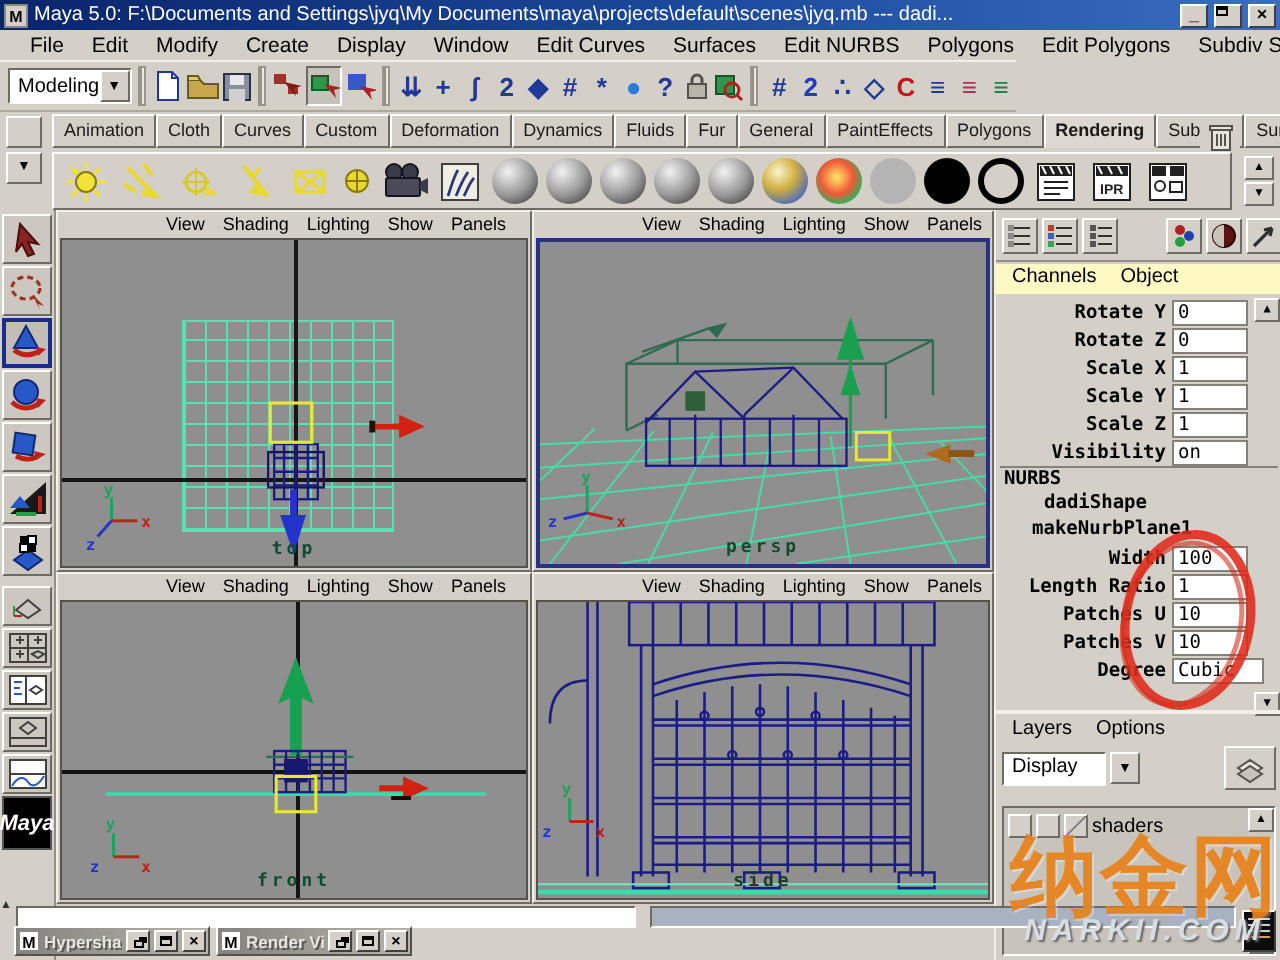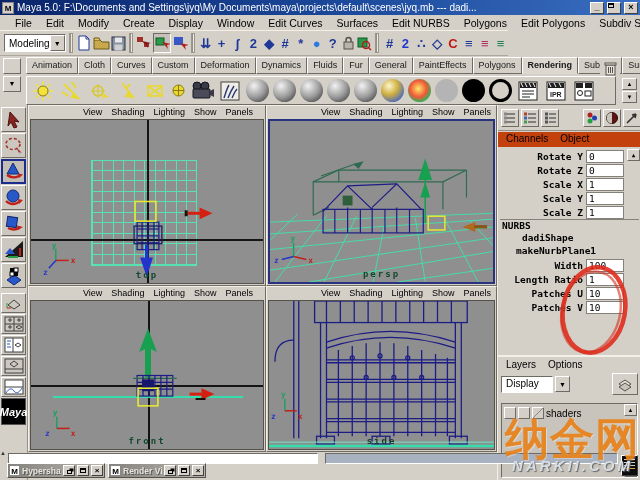--- a/index.html
+++ b/index.html
@@ -55,21 +55,21 @@
 .vp-side{left:266px;top:286px;width:231px;height:166px;}
 .vpsvg{position:absolute;left:0;top:0;width:100%;height:100%;}
 .grid10{position:absolute;left:60px;top:40px;width:106px;height:106px;border:1px solid #58e2b2;background:repeating-linear-gradient(0deg,#58e2b2 0 1px,transparent 1px 10.5px),repeating-linear-gradient(90deg,#58e2b2 0 1px,transparent 1px 10.5px);}
 .xline{position:absolute;background:#141414;}
 .vplabel{position:absolute;left:0;right:0;bottom:3px;text-align:center;font:bold 9px "DejaVu Sans Mono",monospace;color:#114a2e;letter-spacing:2px;}
 
 .rpanel{position:absolute;left:497px;top:105px;width:143px;height:375px;background:#d4d0c8;border-left:1px solid #f4f0e8;}
 .ptb{position:absolute;left:0;top:0;width:143px;height:26px;display:flex;align-items:center;gap:2px;padding-left:3px;border-bottom:1px solid #948f87;}
 .ptb .spacer{flex:1;}
 .pbtn{width:18px;height:18px;background:#d4d0c8;border:1px solid;border-color:#fff #6e6a64 #6e6a64 #fff;display:flex;align-items:center;justify-content:center;}
-.chmenu{position:absolute;left:0;top:27px;width:143px;height:15px;display:flex;gap:12px;font-size:10px;padding:1px 17px 0 8px;background:#c2410c;}
+.chmenu{position:absolute;left:0;top:27px;width:143px;height:15px;display:flex;gap:12px;font-size:10px;padding:1px 17px 0 8px;background:#fef9c3;}
 .charea{position:absolute;left:2px;top:44px;width:139px;height:205px;font:bold 9.5px "DejaVu Sans Mono",monospace;}
 .chrow{display:flex;height:14px;align-items:center;}
 .chname{width:86px;text-align:right;padding-right:3px;white-space:nowrap;}
 .chval{width:38px;height:13px;background:#fff;border:1px solid #84807a;padding:0 0 0 2px;font:9.5px "DejaVu Sans Mono",monospace;line-height:12px;}
 .chhead{height:13px;padding-left:2px;border-top:1px solid #84807a;font-weight:bold;}
 .chsub{height:13px;padding-left:22px;font-weight:bold;}
 .chscroll{position:absolute;right:-1px;width:13px;height:12px;background:#d4d0c8;border:1px solid;border-color:#fff #6e6a64 #6e6a64 #fff;font-size:6px;text-align:center;line-height:10px;}
 .annot{position:absolute;left:550px;top:262px;width:86px;height:100px;z-index:40;pointer-events:none;}
 
 .layers{position:absolute;left:0;top:250px;width:143px;height:125px;border-top:2px solid #f4f0e8;}
@@ -714,38 +714,47 @@
           <span class="chval">1</span>
         </div>
       <div class="chrow">
           <span class="chname">Scale Y</span>
           <span class="chval">1</span>
         </div>
       <div class="chrow">
           <span class="chname">Scale Z</span>
           <span class="chval">1</span>
         </div>
+      <div class="chrow">
+          <span class="chname">Visibility</span>
+          <span class="chval">on</span>
+        </div>
       <div class="chhead">NURBS</div>
       <div class="chsub">dadiShape</div>
       <div class="chsub" style="padding-left:16px">makeNurbPlane1</div>
       <div class="chrow">
           <span class="chname">Width</span>
           <span class="chval">100</span>
         </div>
       <div class="chrow">
           <span class="chname">Length Ratio</span>
           <span class="chval">1</span>
         </div>
       <div class="chrow">
           <span class="chname">Patches U</span>
           <span class="chval">10</span>
         </div>
       <div class="chrow">
           <span class="chname">Patches V</span>
           <span class="chval">10</span>
+        </div>
+      <div class="chrow">
+          <span class="chname">Degree</span>
+          <span class="chval" style="width:46px">Cubic</span>
+          <div class="chscroll" style="bottom:-4px">▼</div>
         </div>
     </div>
 
     <div class="layers">
       <div class="lmenu">
         <span>Layers</span>
         <span>Options</span>
       </div>
       <div class="lctrl">
         <div class="ldrop">Display</div>

